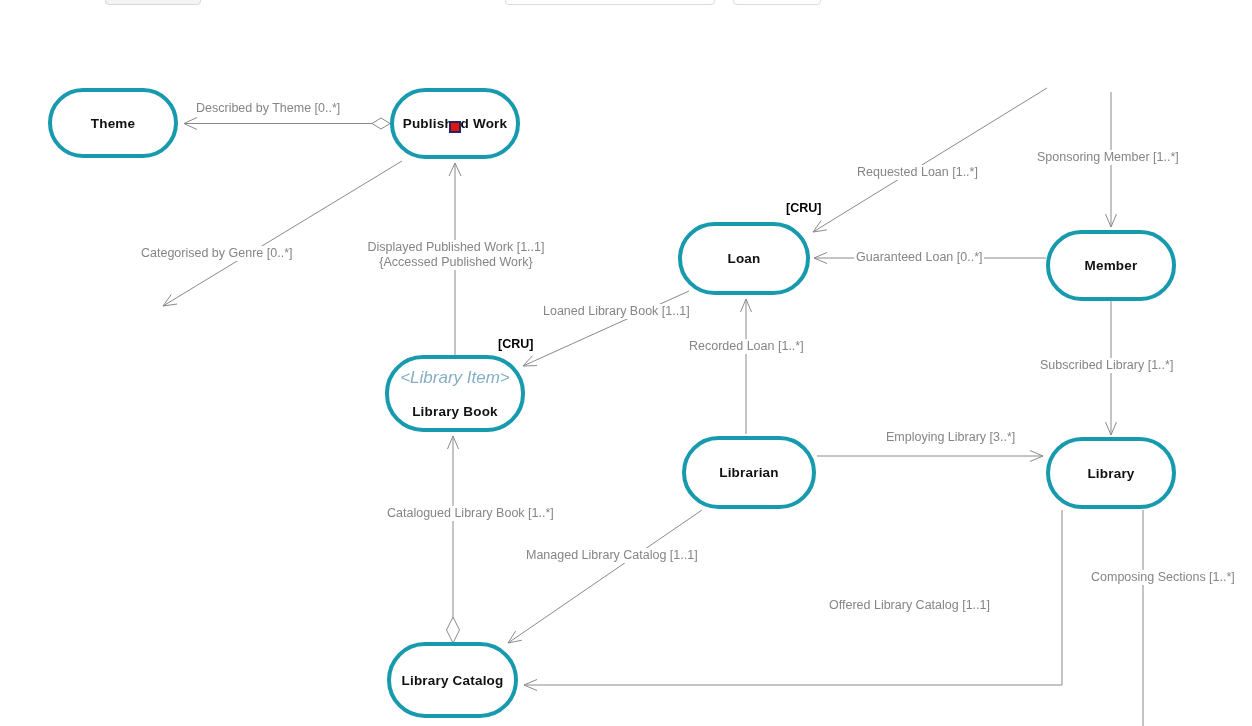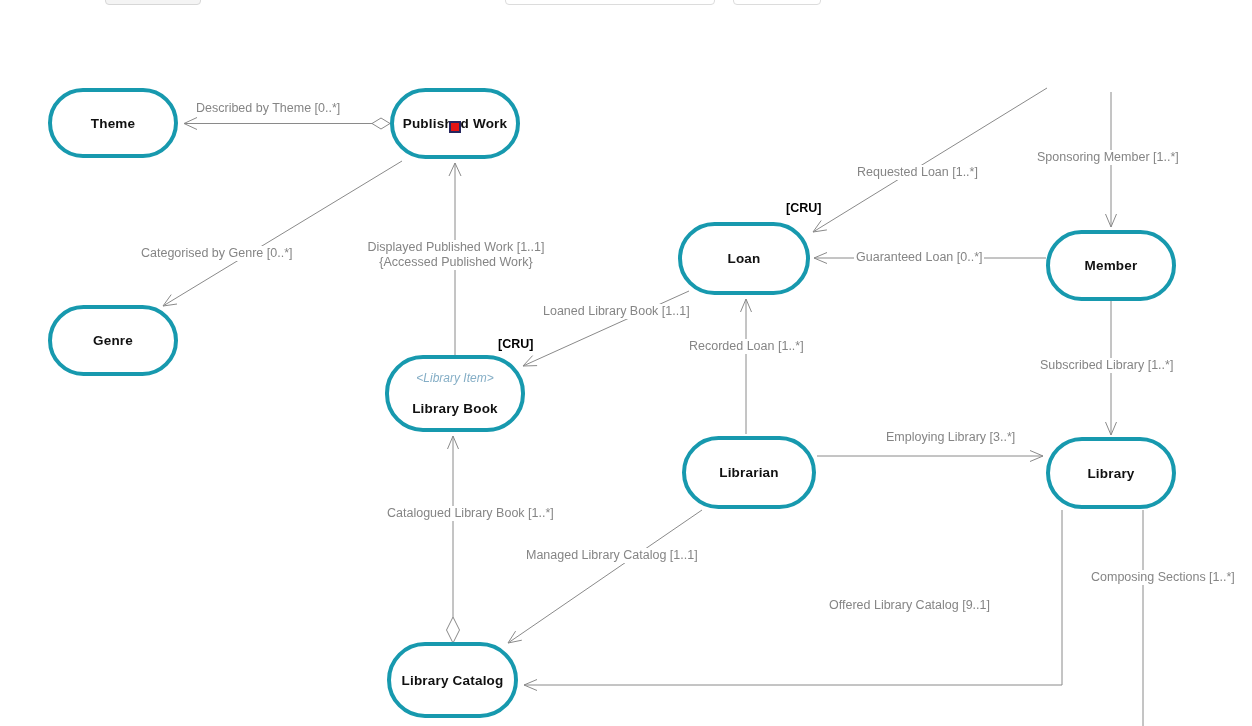--- a/index.html
+++ b/index.html
@@ -9,21 +9,21 @@
   }
   svg.edges{position:absolute;left:0;top:0;z-index:1;}
   svg.edges line, svg.edges path, svg.edges polyline{stroke:#8a8a8a;stroke-width:1;fill:none;}
   svg.edges .diamond{fill:#ffffff;stroke:#8a8a8a;stroke-width:1;}
   .node{
     position:absolute;z-index:3;background:#fff;border:4px solid #1799ae;border-radius:40px;
     display:flex;flex-direction:column;align-items:center;justify-content:center;
     box-sizing:border-box;cursor:default;
   }
   .node .nlabel{font-size:13.5px;font-weight:bold;color:#111;letter-spacing:.2px;}
-  .node .stereo{font-size:12px;font-style:italic;color:#85aec6;margin-bottom:16px;}
+  .node .stereo{font-size:17px;font-style:italic;color:#85aec6;margin-bottom:16px;}
   .elabel{
     position:absolute;z-index:2;background:#fff;color:#858585;font-size:12.5px;
     white-space:nowrap;padding:0 2px;line-height:15px;
   }
   .elabel.bold{color:#000;font-weight:bold;font-size:12.5px;}
   .elabel.center{text-align:center;}
   .red-marker{
     position:absolute;z-index:4;width:8px;height:8px;background:#e41414;
     border:2px solid #26265e;left:55px;top:29px;
   }
@@ -126,35 +126,32 @@
   <div class="elabel bold" style="left:496px;top:337px;">[CRU]</div>
   <div class="elabel" style="left:855px;top:165px;">Requested Loan [1..*]</div>
   <div class="elabel bold" style="left:784px;top:201px;">[CRU]</div>
   <div class="elabel" style="left:1035px;top:150px;">Sponsoring Member [1..*]</div>
   <div class="elabel" style="left:854px;top:250px;">Guaranteed Loan [0..*]</div>
   <div class="elabel" style="left:1038px;top:358px;">Subscribed Library [1..*]</div>
   <div class="elabel" style="left:687px;top:339px;">Recorded Loan [1..*]</div>
   <div class="elabel" style="left:884px;top:430px;">Employing Library [3..*]</div>
   <div class="elabel" style="left:524px;top:548px;text-align:right;">Managed Library Catalog [1..1]</div>
   <div class="elabel" style="left:361px;top:506px;margin-left:24px;">Catalogued Library Book [1..*]</div>
-  <div class="elabel" style="left:827px;top:598px;">Offered Library Catalog [9..1]</div>
+  <div class="elabel" style="left:827px;top:598px;">Offered Library Catalog [1..1]</div>
   <div class="elabel" style="left:1089px;top:570px;">Composing Sections [1..*]</div>
 
   <div class="node" style="left:48px;top:88px;width:130px;height:70px;border-radius:35px;">
     <span class="nlabel">Theme</span>
   </div>
 
   <div class="node" style="left:390px;top:88px;width:130px;height:71px;border-radius:36px;">
     <span class="nlabel">Published Work</span>
     <span class="red-marker"></span>
   </div>
 
-  <div class="node" style="left:48px;top:305px;width:130px;height:71px;border-radius:36px;">
-    <span class="nlabel">Genre</span>
-  </div>
 
   <div class="node" style="left:385px;top:355px;width:140px;height:77px;border-radius:38px;">
     <span class="stereo">&lt;Library Item&gt;</span>
     <span class="nlabel">Library Book</span>
   </div>
 
   <div class="node" style="left:678px;top:222px;width:132px;height:73px;border-radius:37px;">
     <span class="nlabel">Loan</span>
   </div>
 

